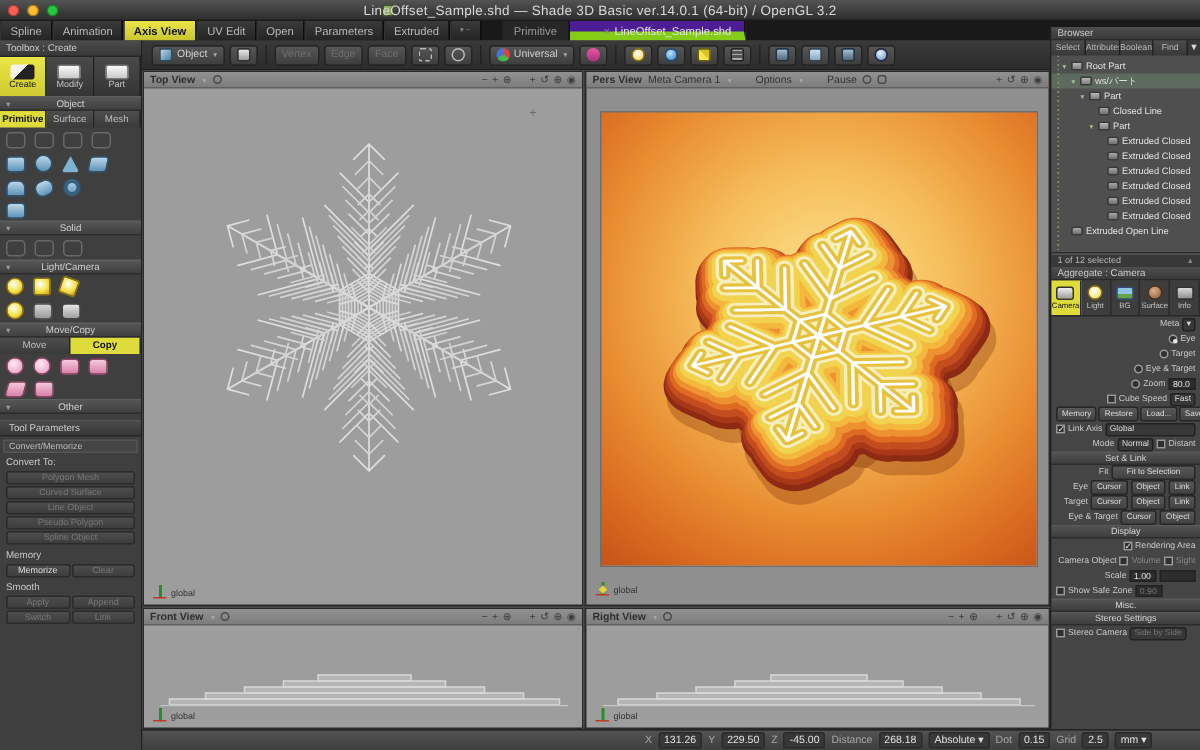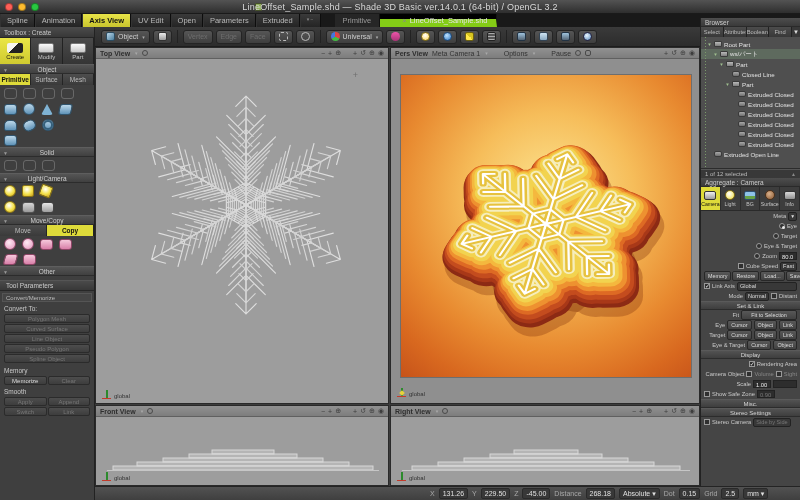--- a/index.html
+++ b/index.html
@@ -9,21 +9,21 @@
   #titlebar{left:0;top:0;width:800px;height:14px;background:linear-gradient(#535353,#2e2e2e);border-bottom:1px solid #1a1a1a;display:flex;align-items:center;}
   .tl{width:8px;height:8px;border-radius:50%;margin-left:5px;border:1px solid rgba(0,0,0,.35);}
   #title-text{position:absolute;left:0;right:0;text-align:center;font-size:9px;color:#d8d8d8;letter-spacing:.2px;}
   #title-doc-icon{position:absolute;left:255px;top:3px;width:7px;height:8px;background:#8fae5a;border:1px solid #45502a;border-radius:1px;}
   
   #tabrow{left:0;top:14px;width:800px;height:13px;background:#191919;display:flex;align-items:stretch;}
   .wtab{font-size:7.5px;color:#b8b8b8;padding:2px 6px 0;border-right:1px solid #0d0d0d;border-left:1px solid #333;background:linear-gradient(#3a3a3a,#242424);white-space:nowrap;}
   .wtab.active{color:#111;background:linear-gradient(#e8e448,#c9c52e);font-weight:bold;}
   .tab-spacer{width:14px;}
   .dtab{font-size:7.5px;color:#999;padding:2px 8px 0;background:#262626;border-right:1px solid #111;white-space:nowrap;}
-  .dtab.active{color:#e5e5e5;background:#000000;border-bottom:8px solid #84cc16;padding-left:22px;}
+  .dtab.active{color:#e5e5e5;background:#4c1d95;border-bottom:6px solid #84cc16;padding-left:22px;}
   .dtab .x{color:#888;margin-right:3px;}
   
   #leftpanel{left:0;top:27px;width:95px;height:473px;background:#3f3f3f;border-right:1px solid #222;font-size:7px;color:#c5c5c5;}
   .sechead{height:10px;background:linear-gradient(#555,#404040);border-top:1px solid #5e5e5e;border-bottom:1px solid #2c2c2c;text-align:center;color:#cfcfcf;font-size:6.5px;line-height:10px;position:relative;}
   .sechead .arr{position:absolute;left:3px;font-size:5px;color:#999;}
   #tb-title{height:11px;background:linear-gradient(#4c4c4c,#383838);border-bottom:1px solid #262626;color:#c9c9c9;font-size:6.5px;line-height:11px;padding-left:4px;}
   #mode-tabs{display:flex;height:26px;background:#343434;}
   .mtab{flex:1;display:flex;flex-direction:column;align-items:center;justify-content:center;border-right:1px solid #222;background:linear-gradient(#4a4a4a,#353535);}
   .mtab.active{background:linear-gradient(#eae646,#cfca30);color:#111;}
   .mtab .lbl{font-size:6px;margin-top:1px;}

